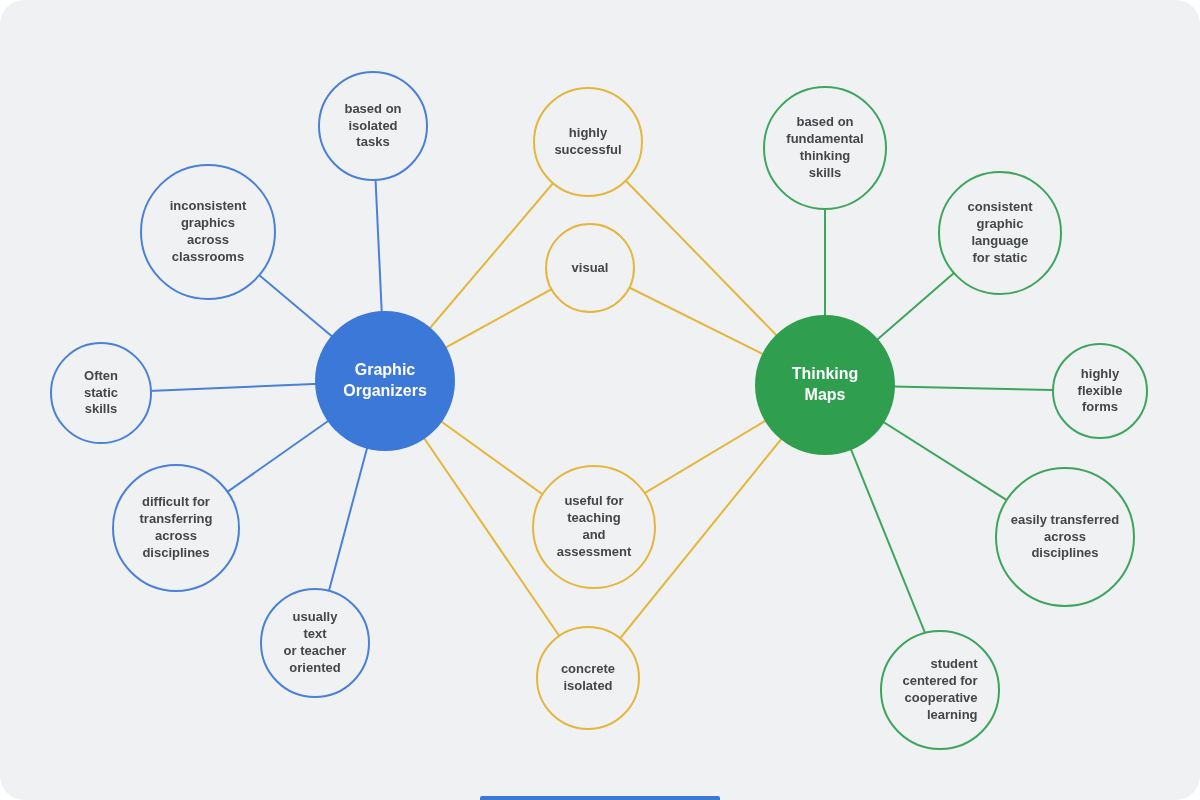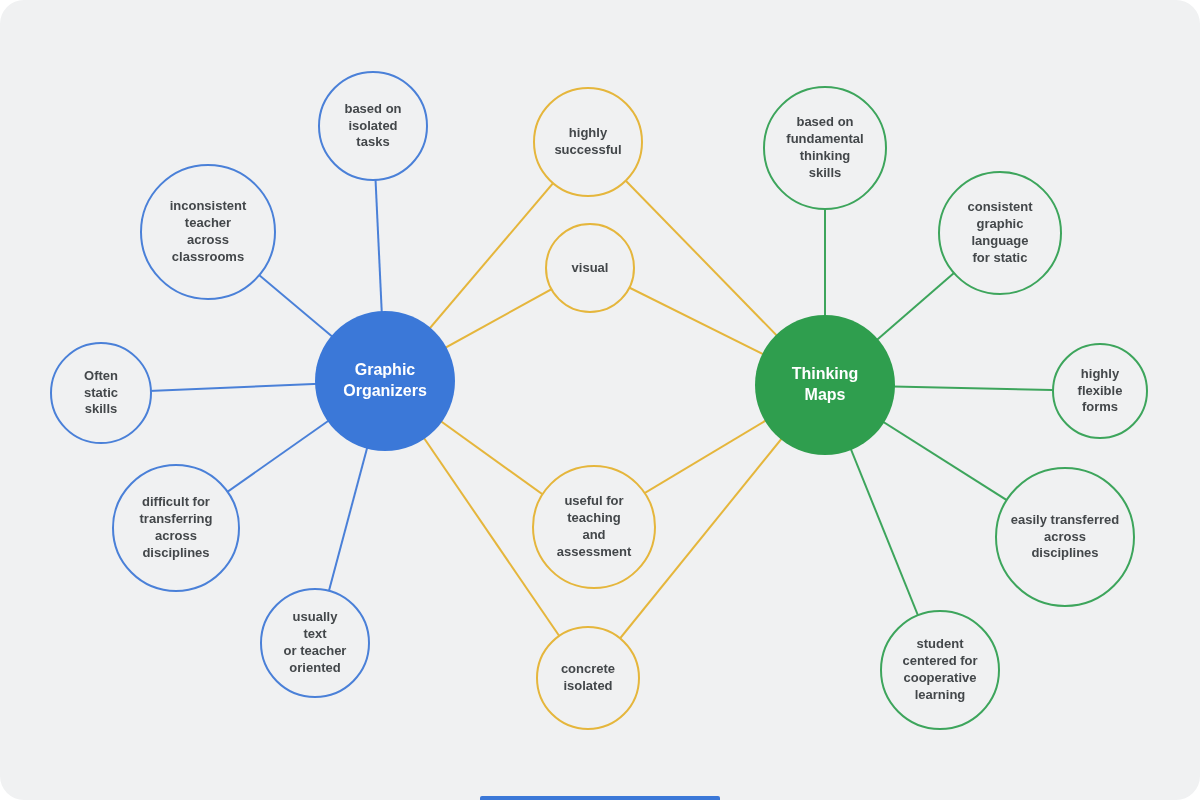--- a/index.html
+++ b/index.html
@@ -83,21 +83,21 @@
     </svg>
   <div id="node-layer">
       <div class="node center-left" style="left: 315px; top: 311px; width: 140px; height: 140px;">Graphic
 Organizers</div>
       <div class="node center-right" style="left: 755px; top: 315px; width: 140px; height: 140px;">Thinking
 Maps</div>
       <div class="node left" style="left: 318px; top: 71px; width: 110px; height: 110px;">based on
 isolated
 tasks</div>
       <div class="node left" style="left: 140px; top: 164px; width: 136px; height: 136px;">inconsistent
-teacher
+graphics
 across
 classrooms</div>
       <div class="node left" style="left: 50px; top: 342px; width: 102px; height: 102px;">Often
 static
 skills</div>
       <div class="node left" style="left: 112px; top: 464px; width: 128px; height: 128px;">difficult for
 transferring
 across
 disciplines</div>
       <div class="node left" style="left: 260px; top: 588px; width: 110px; height: 110px;">usually
@@ -120,19 +120,19 @@
       <div class="node right" style="left: 938px; top: 171px; width: 124px; height: 124px;">consistent
 graphic
 language
 for static</div>
       <div class="node right" style="left: 1052px; top: 343px; width: 96px; height: 96px;">highly
 flexible
 forms</div>
       <div class="node right" style="left: 995px; top: 467px; width: 140px; height: 140px;">easily transferred
 across
 disciplines</div>
-      <div class="node right" style="left: 880px; top: 610px; width: 120px; height: 120px;">student
+      <div class="node right" style="left: 880px; top: 630px; width: 120px; height: 120px; text-align: right;">student
 centered for
 cooperative
 learning</div>
     </div>
   <div class="bottom-accent"></div>
 </div>
 
 </body></html>

